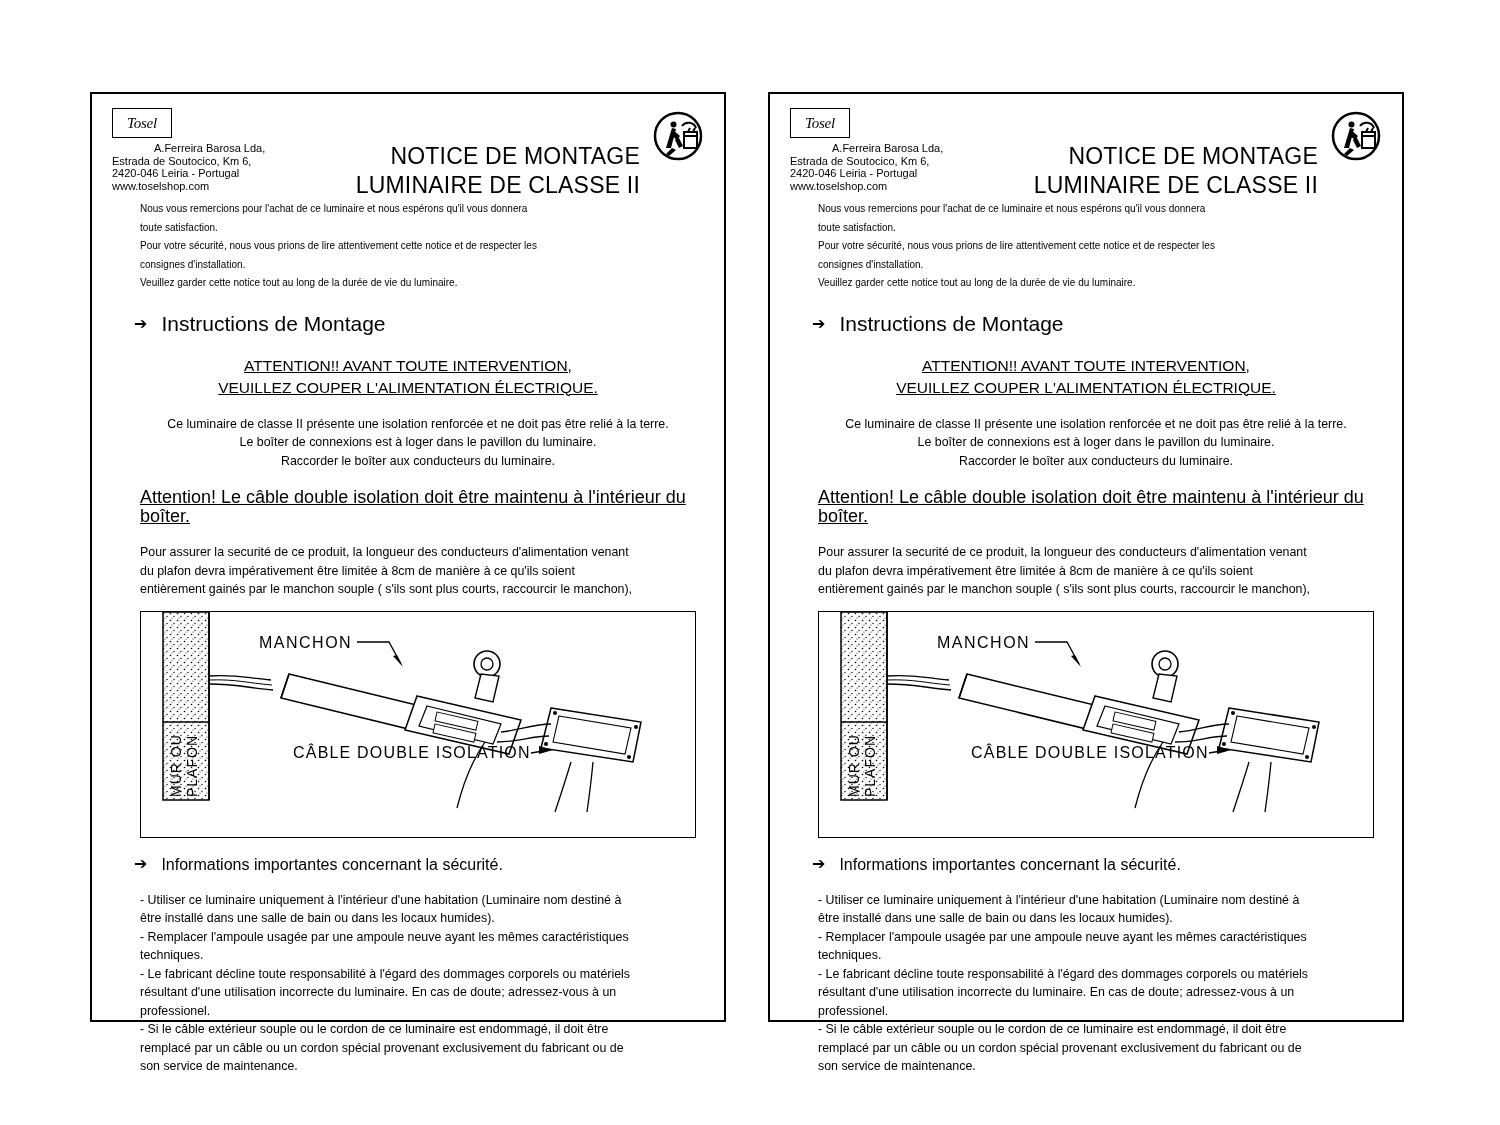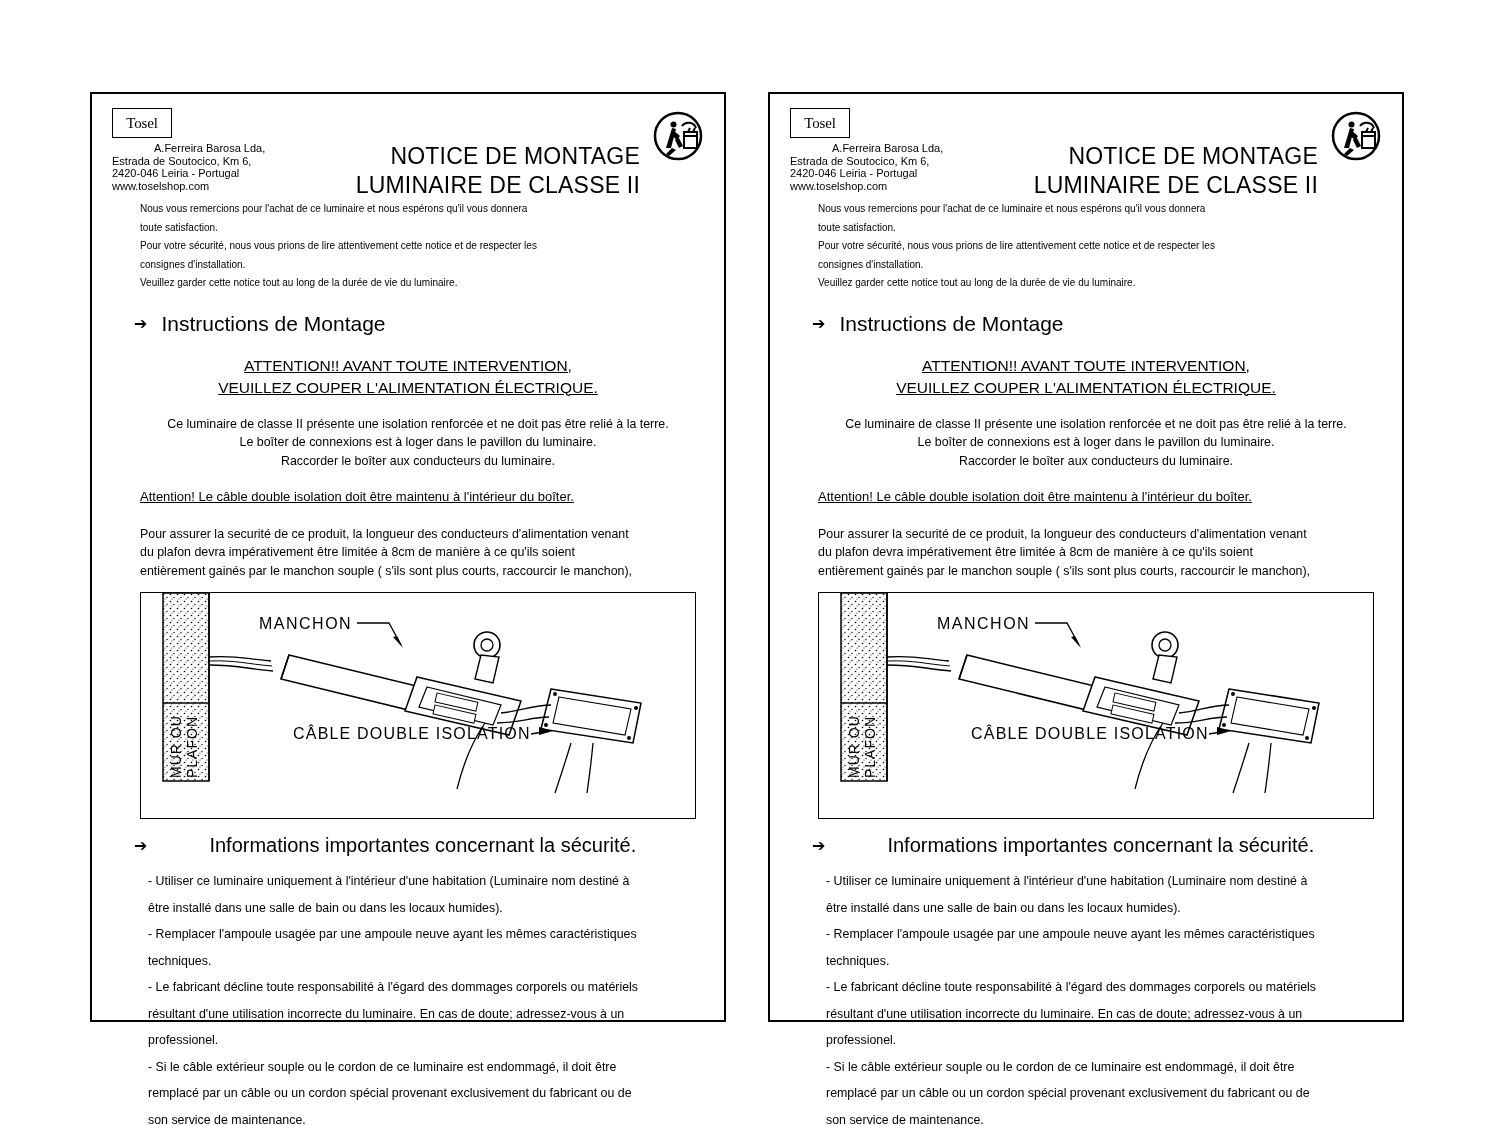--- a/index.html
+++ b/index.html
@@ -55,20 +55,21 @@
     height: 30px;
     border: 1.5px solid #000;
     display: flex;
     align-items: center;
     justify-content: center;
     box-sizing: border-box;
   }
   .logo-text {
     font-family: "Liberation Serif", serif;
     font-size: 15px;
+    font-style: italic;
     letter-spacing: -0.2px;
     line-height: 1;
   }
   .addr {
     margin-top: 4px;
     font-size: 11px;
     line-height: 12.5px;
     white-space: nowrap;
   }
   .addr .addr-1 { margin-left: 42px; }
@@ -135,21 +136,21 @@
     padding: 0 14px 0 34px;
     font-size: 12.4px;
     line-height: 18.5px;
     text-align: center;
   }
   .para p { margin: 0; }
 
   .underline-note {
     margin-top: 18px;
     padding: 0 14px 0 34px;
-    font-size: 13px;
+    font-size: 18px;
     line-height: 18.5px;
   }
   .underline-note span { text-decoration: underline; }
 
   .para-justify {
     margin-top: 18px;
     padding: 0 14px 0 34px;
     font-size: 12.4px;
     line-height: 18.5px;
     text-align: justify;
@@ -168,32 +169,31 @@
   .figure svg { display: block; }
 
   
   .safety-head {
     display: flex;
     align-items: center;
     gap: 14px;
     margin: 14px 0 0 28px;
   }
   .safety-title {
-    font-size: 20px;
+    font-size: 16px;
     line-height: 25px;
-    margin-left: 48px;
   }
   .safety-list {
     margin-top: 14px;
     padding: 0 14px 0 34px;
     font-size: 12.4px;
     line-height: 18.5px;
     text-align: justify;
   }
-  .safety-list p { margin: 8px; }
+  .safety-list p { margin: 0; }
 </style>
 </head>
 <body>
 
 <div class="page">
 
   <div class="sheet sheet-left">
     <div class="inner">
 
       <div class="header">

